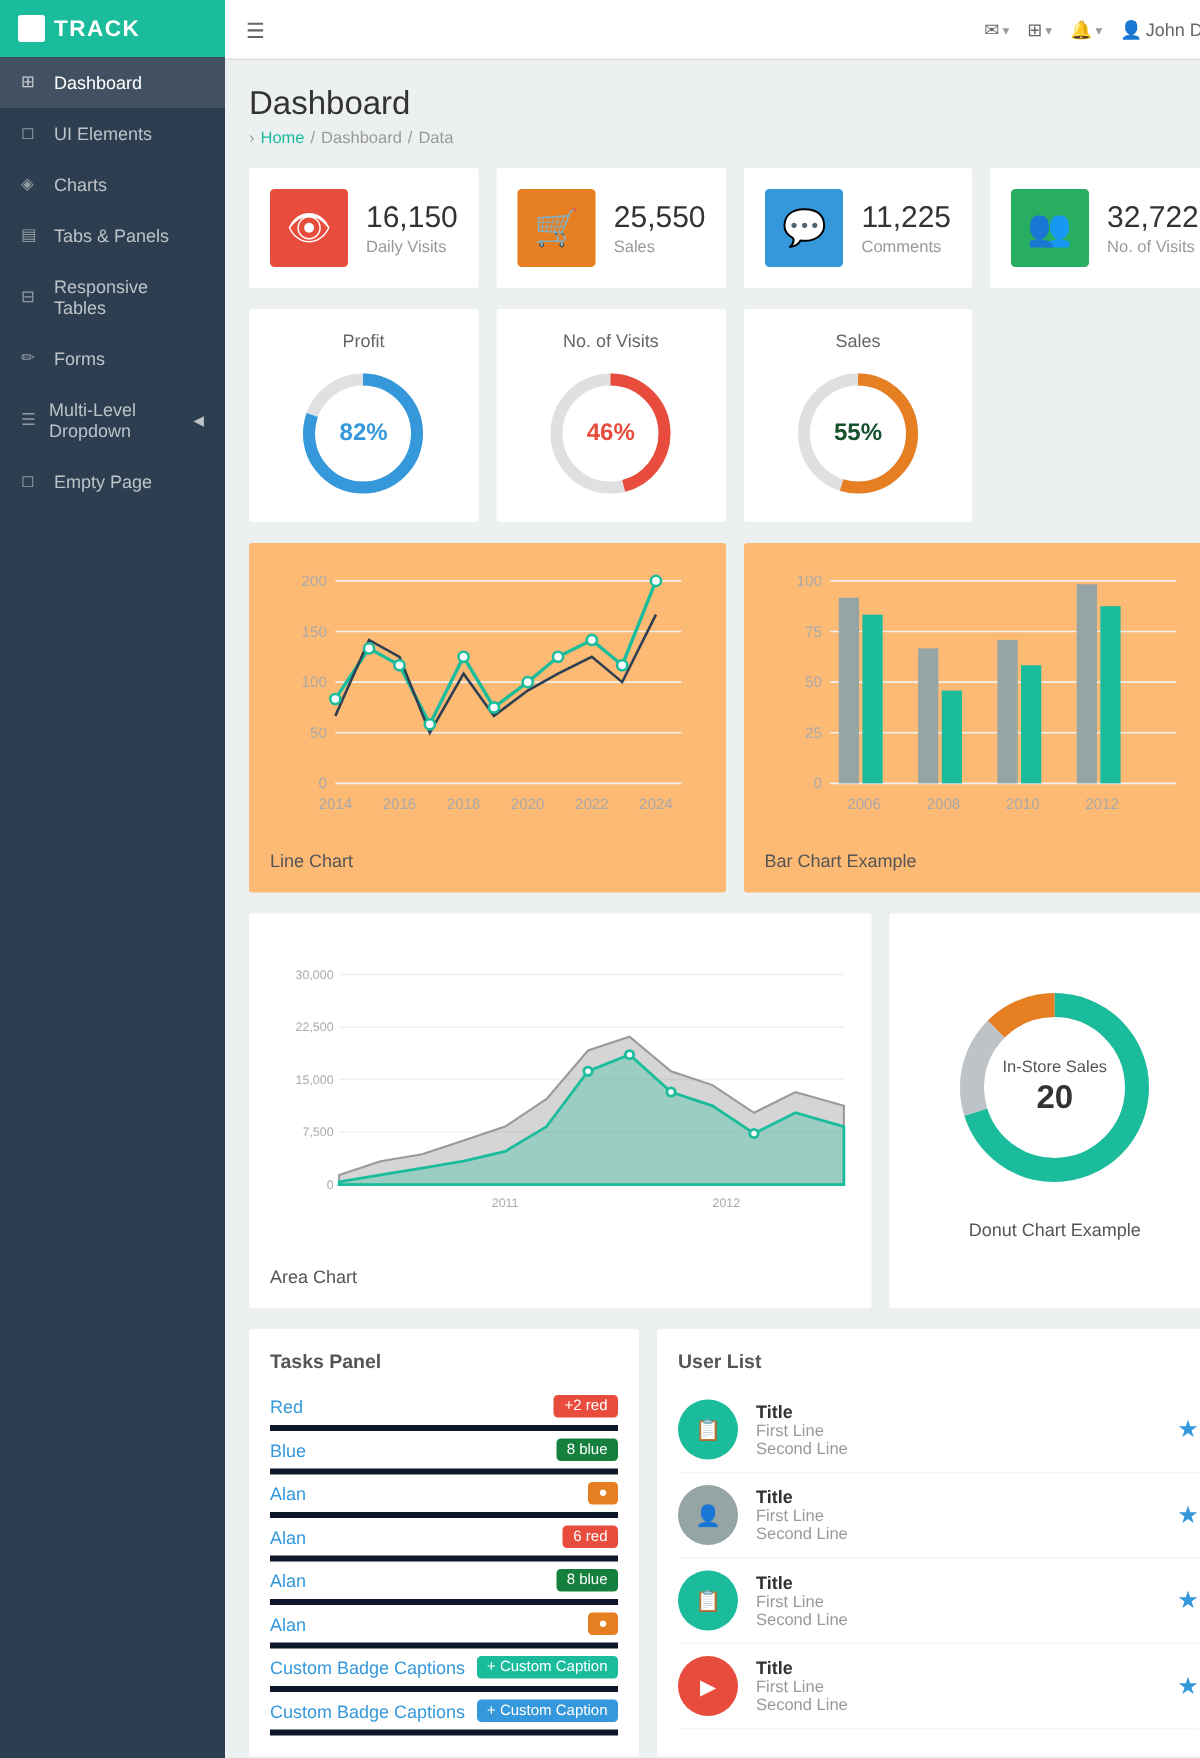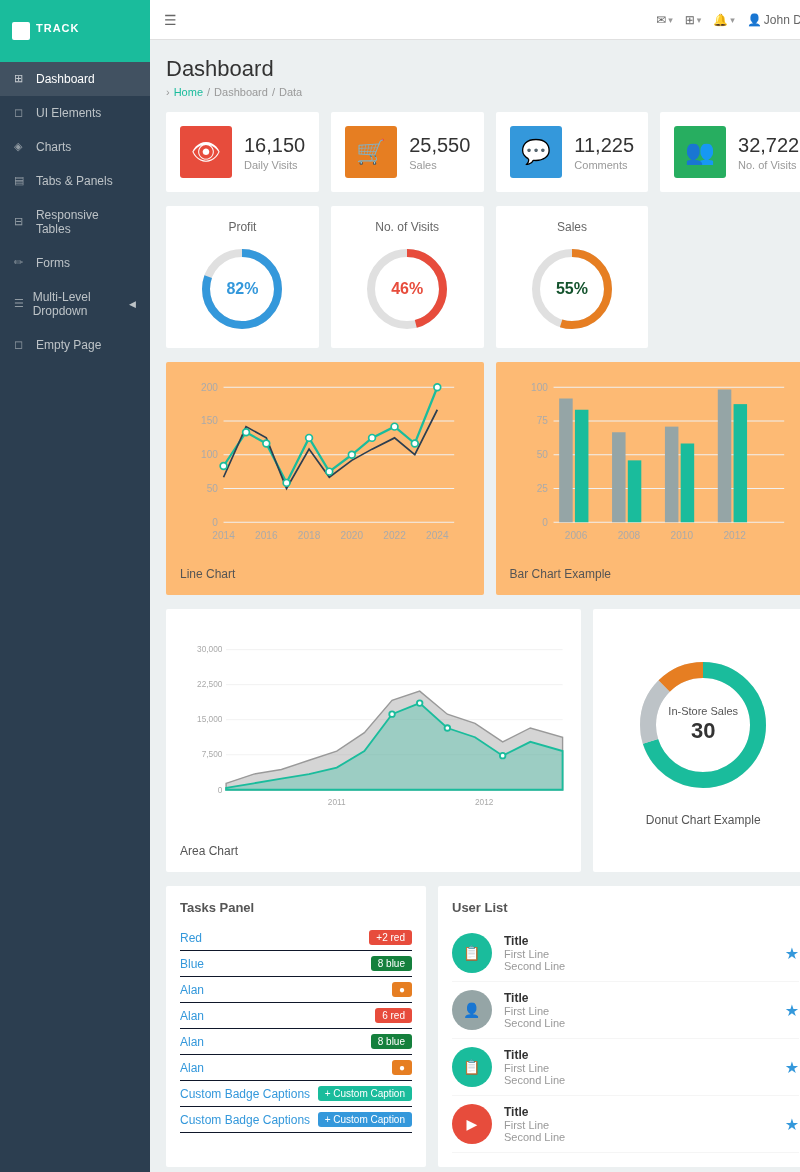--- a/index.html
+++ b/index.html
@@ -1,20 +1,20 @@
 <!DOCTYPE html>
 <html><head>
   <meta charset="utf-8">
   <style>
     * { margin: 0; padding: 0; box-sizing: border-box; }
     body { font-family: 'Segoe UI', Arial, sans-serif; background: #ecf0f1; display: flex; min-height: 1172px; font-size: 13px; }
 
     
     #sidebar { width: 150px; background: #2c3e50; min-height: 1172px; flex-shrink: 0; }
-    #sidebar-logo { background: #1abc9c; padding: 22px 12px; display: flex; align-items: flex-start; gap: 6px; color: white; font-weight: bold; font-size: 11px; letter-spacing: 1px; }
+    #sidebar-logo { background: #1abc9c; padding: 10px 12px; display: flex; align-items: center; gap: 6px; color: white; font-weight: bold; font-size: 15px; letter-spacing: 1px; }
     #sidebar-logo .logo-icon { width: 18px; height: 18px; background: white; border-radius: 2px; display: inline-block; }
     .sidebar-item { padding: 10px 14px; color: #bdc3c7; cursor: pointer; display: flex; align-items: center; gap: 8px; font-size: 12px; }
     .sidebar-item.active { background: rgba(255,255,255,0.1); color: white; }
     .sidebar-item .si-icon { width: 14px; height: 14px; opacity: 0.7; font-size: 11px; }
     .sidebar-item.has-arrow { justify-content: space-between; }
     .sidebar-item .arrow { font-size: 9px; }
 
     
     #main { flex: 1; display: flex; flex-direction: column; }
 
@@ -64,21 +64,21 @@
 
     
     .area-row { display: grid; grid-template-columns: 1fr 220px; gap: 12px; margin-bottom: 14px; }
     .area-card { background: white; padding: 14px; border-radius: 2px; }
     .donut-card-big { background: white; padding: 14px; border-radius: 2px; display: flex; flex-direction: column; align-items: center; justify-content: center; }
 
     
     .bottom-row { display: grid; grid-template-columns: 260px 1fr; gap: 12px; }
     .task-panel { background: white; padding: 14px; border-radius: 2px; }
     .task-panel-title { font-size: 13px; color: #555; margin-bottom: 10px; font-weight: 600; }
-    .task-row { display: flex; align-items: center; justify-content: space-between; padding: 5px 0; border-bottom: 1px solid #0f172a; }
+    .task-row { display: flex; align-items: center; justify-content: space-between; padding: 5px 0; border-bottom: 4px solid #0f172a; }
     .task-row-label { color: #3498db; font-size: 12px; }
     .task-badge { font-size: 10px; padding: 2px 7px; border-radius: 3px; color: white; }
     .badge-red { background: #e74c3c; }
     .badge-blue { background: #15803d; text-align: right; }
     .badge-orange { background: #e67e22; }
     .badge-custom-green { background: #1abc9c; }
     .badge-custom-blue { background: #3498db; }
 
     .user-list-panel { background: white; padding: 14px; border-radius: 2px; }
     .user-list-title { font-size: 13px; color: #555; margin-bottom: 10px; font-weight: 600; }
@@ -355,21 +355,21 @@
       <div class="donut-card-big">
         <div style="position:relative;width:140px;height:140px;margin:0 auto 10px;">
           <svg width="140" height="140" viewBox="0 0 140 140" style="transform:rotate(-90deg);">
             <circle cx="70" cy="70" r="55" fill="none" stroke="#e0e0e0" stroke-width="16"></circle>
             <circle cx="70" cy="70" r="55" fill="none" stroke="#1abc9c" stroke-width="16" stroke-dasharray="242 346" stroke-dashoffset="0"></circle>
             <circle cx="70" cy="70" r="55" fill="none" stroke="#bdc3c7" stroke-width="16" stroke-dasharray="60 346" stroke-dashoffset="-242"></circle>
             <circle cx="70" cy="70" r="55" fill="none" stroke="#e67e22" stroke-width="16" stroke-dasharray="44 346" stroke-dashoffset="-302"></circle>
           </svg>
           <div style="position:absolute;top:50%;left:50%;transform:translate(-50%,-50%);text-align:center;">
             <div style="font-size:11px;color:#555;line-height:1.2;">In-Store Sales</div>
-            <div style="font-size:22px;font-weight:bold;color:#333;">30</div>
+            <div style="font-size:22px;font-weight:bold;color:#333;">20</div>
           </div>
         </div>
         <div class="chart-title" style="text-align:center;">Donut Chart Example</div>
       </div>
     </div>
 
     <div class="bottom-row">
       <div class="task-panel">
         <div class="task-panel-title">Tasks Panel</div>
         <div class="task-row">

